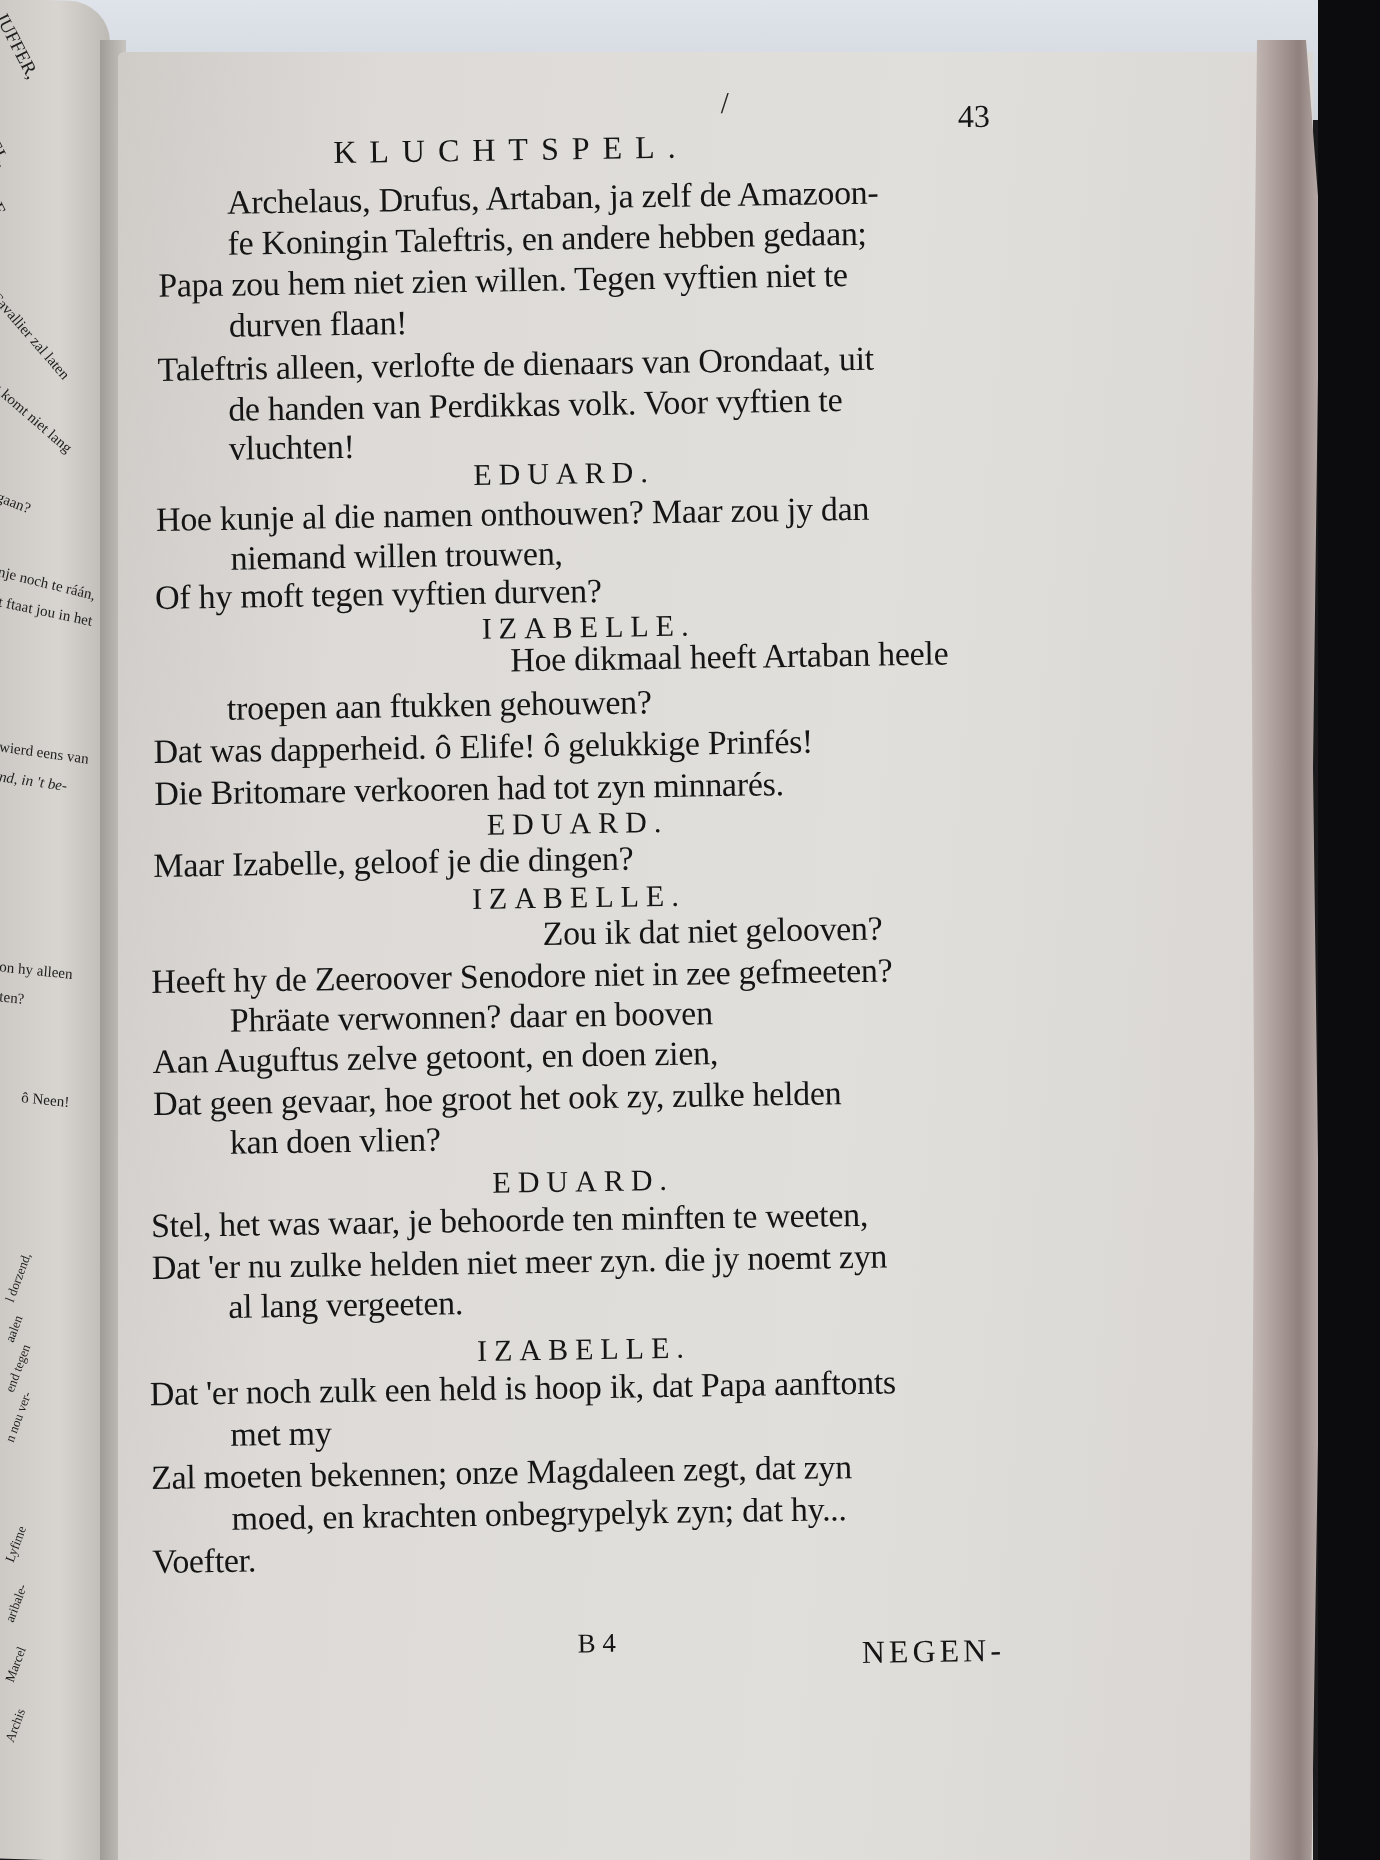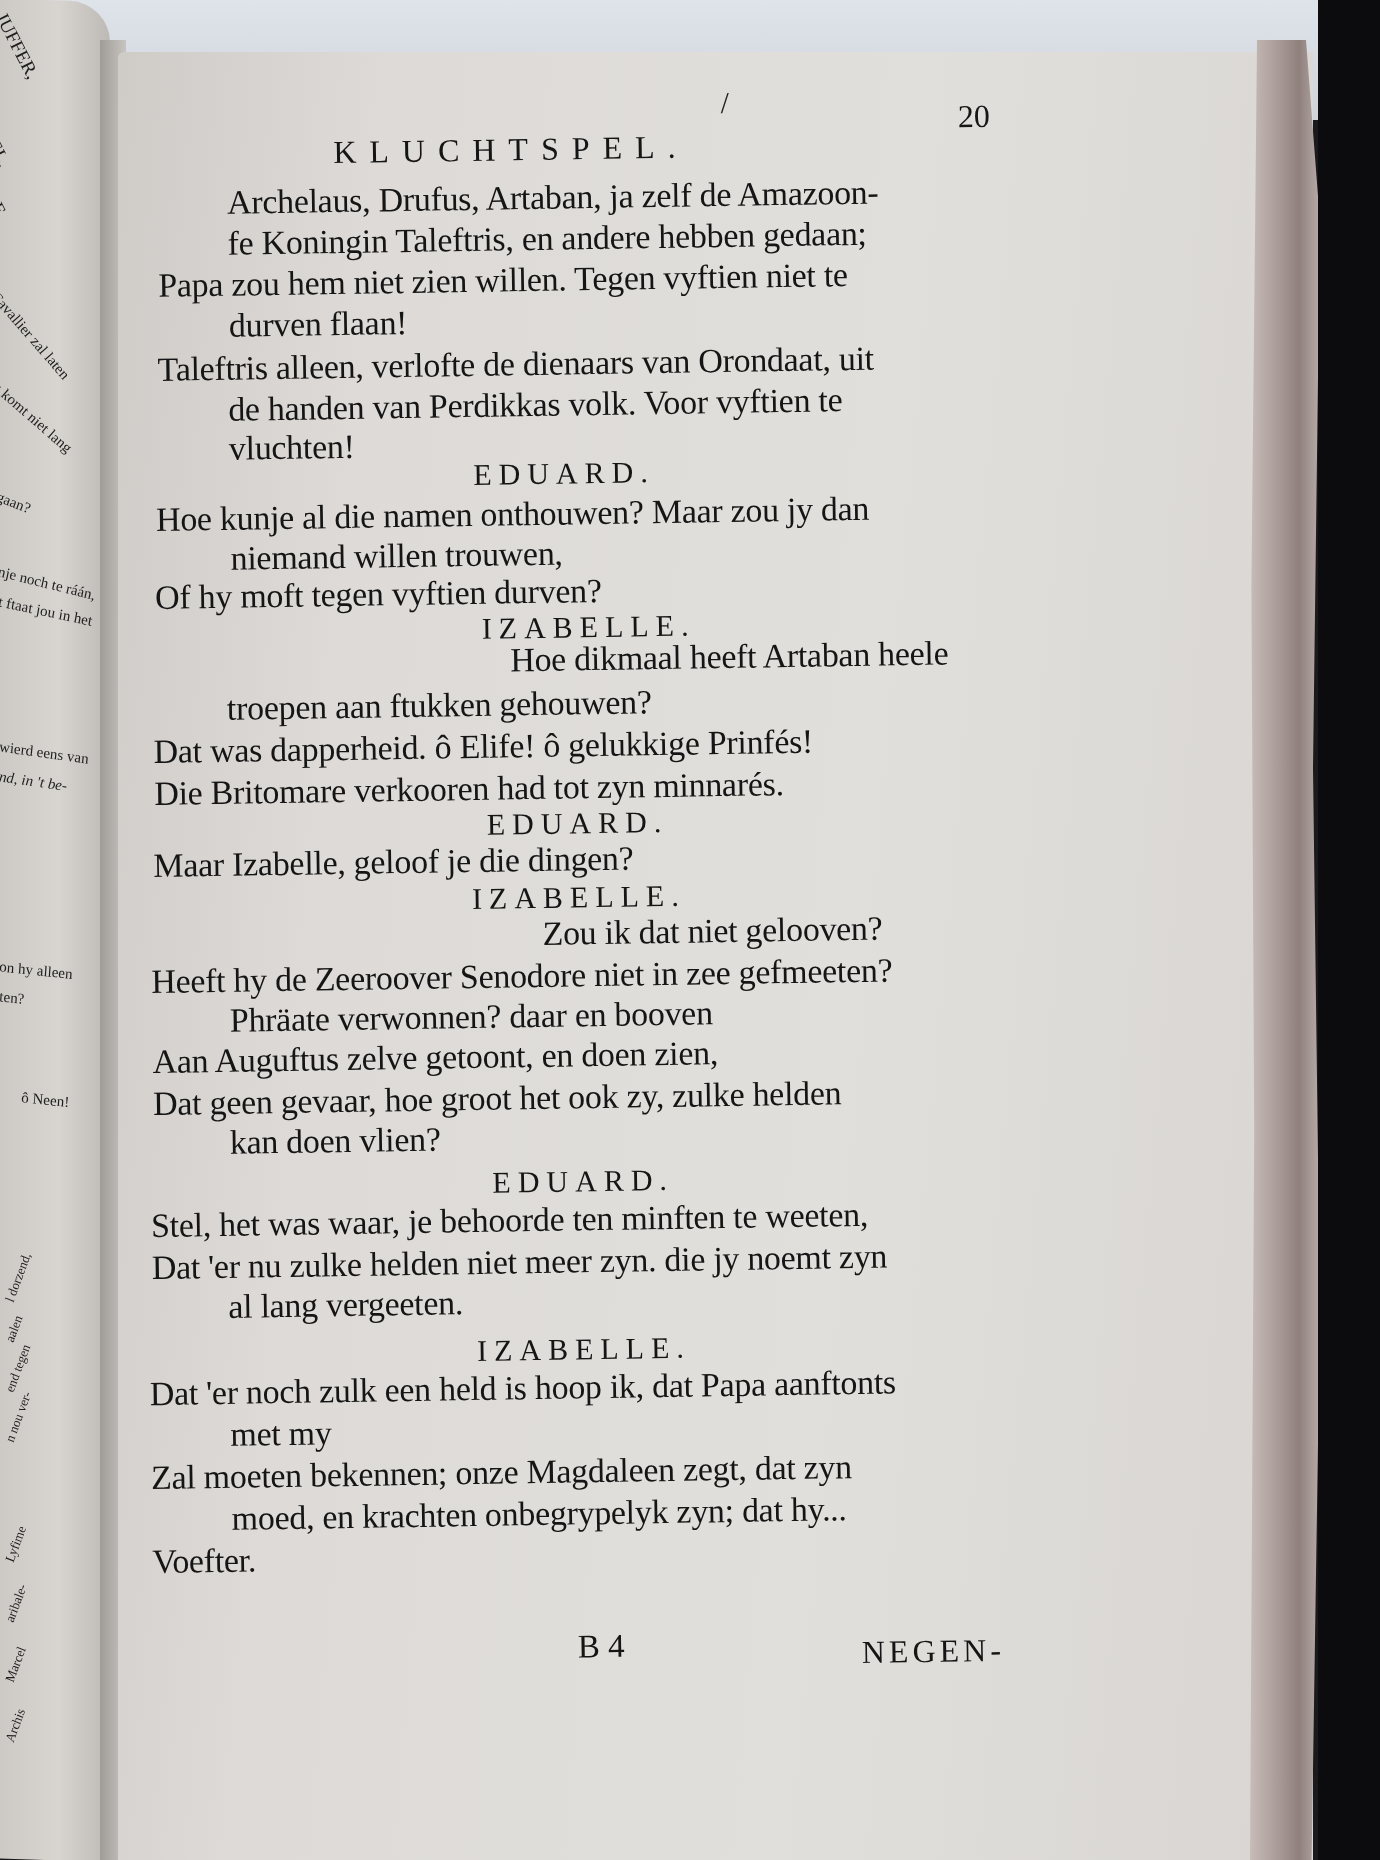--- a/index.html
+++ b/index.html
@@ -40,21 +40,21 @@
   .right-dark { position:absolute; left:1318px; top:0; width:62px; height:1860px; background:#0c0c0e; }
   .text-block {
     position:absolute; left:0; top:0; width:1380px; height:1860px;
     color:#151515; transform:rotate(-0.9deg); transform-origin:600px 900px;
   }
   .line { position:absolute; white-space:nowrap; font-size:34px; letter-spacing:-0.3px; }
   .speaker { position:absolute; white-space:nowrap; font-size:30px; letter-spacing:7px; font-variant:small-caps; }
   .running-head { position:absolute; white-space:nowrap; font-size:32px; letter-spacing:13px; }
   .page-num { position:absolute; font-size:32px; }
   .catch { position:absolute; font-size:32px; letter-spacing:4px; font-variant:small-caps; }
-  .sig { position:absolute; font-size:33px; }
+  .sig { position:absolute; font-size:27px; }
   .accent-mark { position:absolute; font-size:30px; color:#222; }
 </style>
 </head>
 <body>
 
 <div class="backdrop-cloth"></div>
 
 <div class="left-page">
   <span class="left-frag" style="top:10px;left:30px;">JUFFER,</span>
   <span class="left-frag" style="top:115px;left:10px;">NEEL,</span>
@@ -80,21 +80,21 @@
 </div>
 <div class="gutter"></div>
 
 <div class="page"></div>
 <div class="page-edge"></div>
 <div class="right-dark"></div>
 
 <div class="text-block">
   <span class="accent-mark" style="left:733px;top:88px;">/</span>
   <span class="running-head" style="left:345px;top:130px;">KLUCHTSPEL.</span>
-  <span class="page-num" style="left:970px;top:104px;">20</span>
+  <span class="page-num" style="left:970px;top:104px;">43</span>
 
   <span class="line" style="left:238px;top:178px;">Archelaus, Drufus, Artaban, ja zelf de Amazoon-</span>
   <span class="line" style="left:238px;top:219px;">fe Koningin Taleftris, en andere hebben gedaan;</span>
   <span class="line" style="left:168px;top:260px;">Papa zou hem niet zien willen. Tegen vyftien niet te</span>
   <span class="line" style="left:238px;top:301px;">durven flaan!</span>
   <span class="line" style="left:166px;top:344px;">Taleftris alleen, verlofte de dienaars van Orondaat, uit</span>
   <span class="line" style="left:236px;top:385px;">de handen van Perdikkas volk. Voor vyftien te</span>
   <span class="line" style="left:236px;top:424px;">vluchten!</span>
   <span class="speaker" style="left:480px;top:456px;">EDUARD.</span>
   <span class="line" style="left:162px;top:494px;">Hoe kunje al die namen onthouwen? Maar zou jy dan</span>

